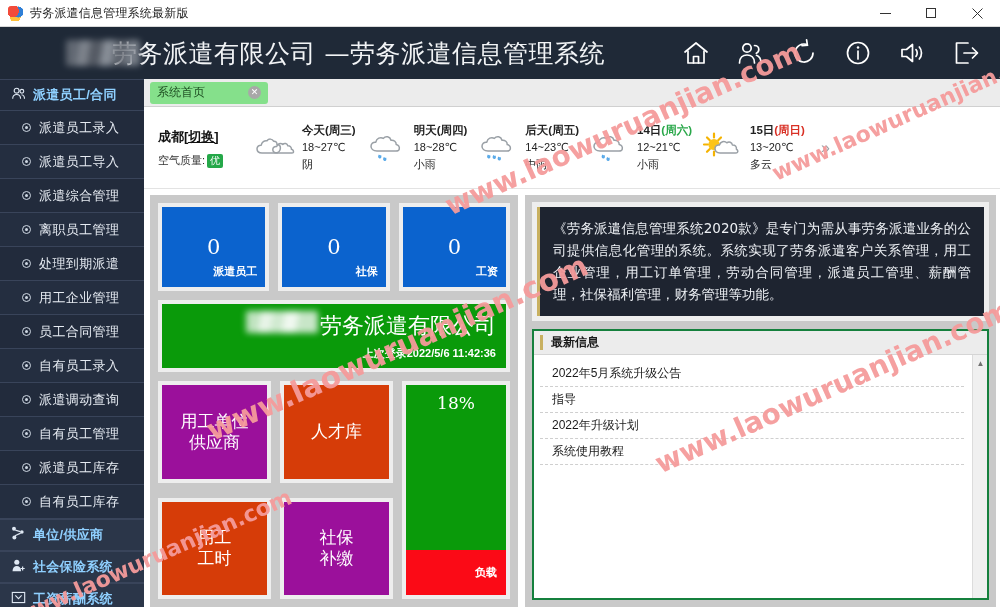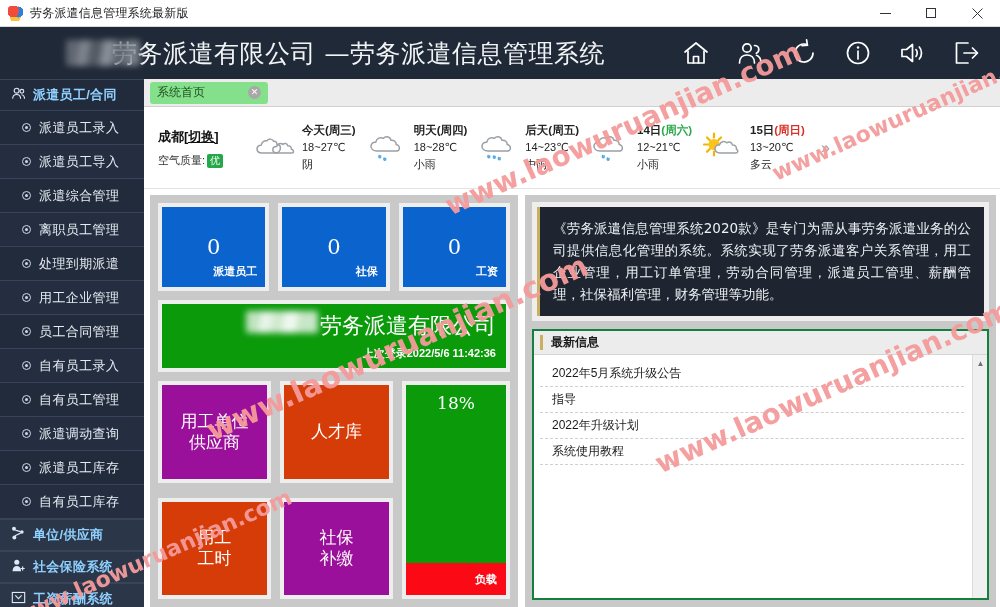--- a/index.html
+++ b/index.html
@@ -170,21 +170,21 @@
   }
   .fn-inner.purple { background: #9b109b; }
   .fn-inner.orange { background: #d63c08; }
   .load-tile { width: 108px; flex: 0 0 auto; background: #eeeeee; padding: 4px; }
   .load-inner { width: 100%; height: 100%; background: #0a9a0a; position: relative; }
   .load-pct {
     position: absolute; top: 8px; left: 0; right: 0; text-align: center;
     color: #fff; font-size: 17px; font-family: "DejaVu Serif","Liberation Serif",serif;
   }
   .load-bar {
-    position: absolute; left: 0; right: 0; bottom: 0; height: 32px; background: #fb0a16;
+    position: absolute; left: 0; right: 0; bottom: 0; height: 45px; background: #fb0a16;
     display: flex; align-items: center; justify-content: flex-end; padding-right: 9px;
   }
   .load-bar span { color: #fff; font-size: 11px; font-weight: bold; }
 
   
   .right-col {
     flex: 1 1 auto; margin-left: 7px; margin-right: 4px;
     background: #c9c9c9; padding: 7px; display: flex; flex-direction: column; gap: 8px;
   }
   .desc-wrap { background: #eeeeee; padding: 5px; }
@@ -339,25 +339,25 @@
       <div class="side-item">
           <span class="dot"></span>
           <span class="lbl">员工合同管理</span>
         </div>
       <div class="side-item">
           <span class="dot"></span>
           <span class="lbl">自有员工录入</span>
         </div>
       <div class="side-item">
           <span class="dot"></span>
+          <span class="lbl">派遣调动查询</span>
+        </div>
+      <div class="side-item">
+          <span class="dot"></span>
           <span class="lbl">自有员工管理</span>
-        </div>
-      <div class="side-item">
-          <span class="dot"></span>
-          <span class="lbl">派遣调动查询</span>
         </div>
       <div class="side-item">
           <span class="dot"></span>
           <span class="lbl">派遣员工库存</span>
         </div>
       <div class="side-item">
           <span class="dot"></span>
           <span class="lbl">自有员工库存</span>
         </div>
     </div>

